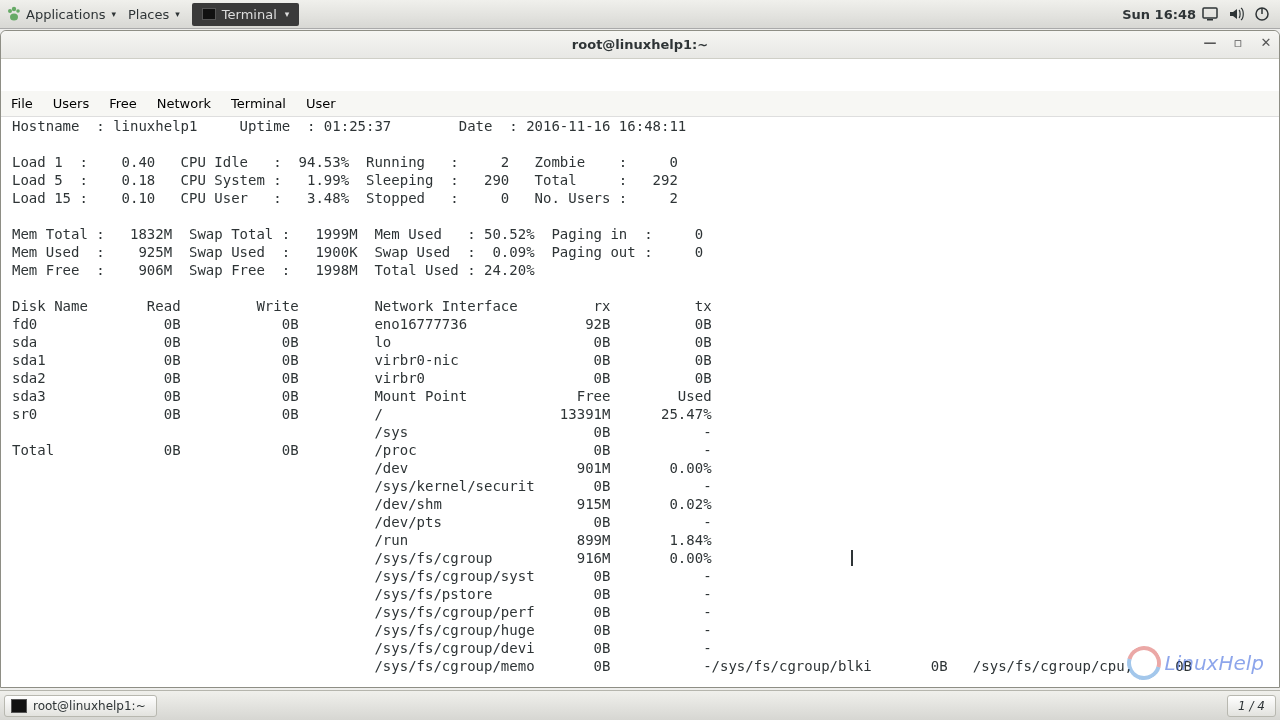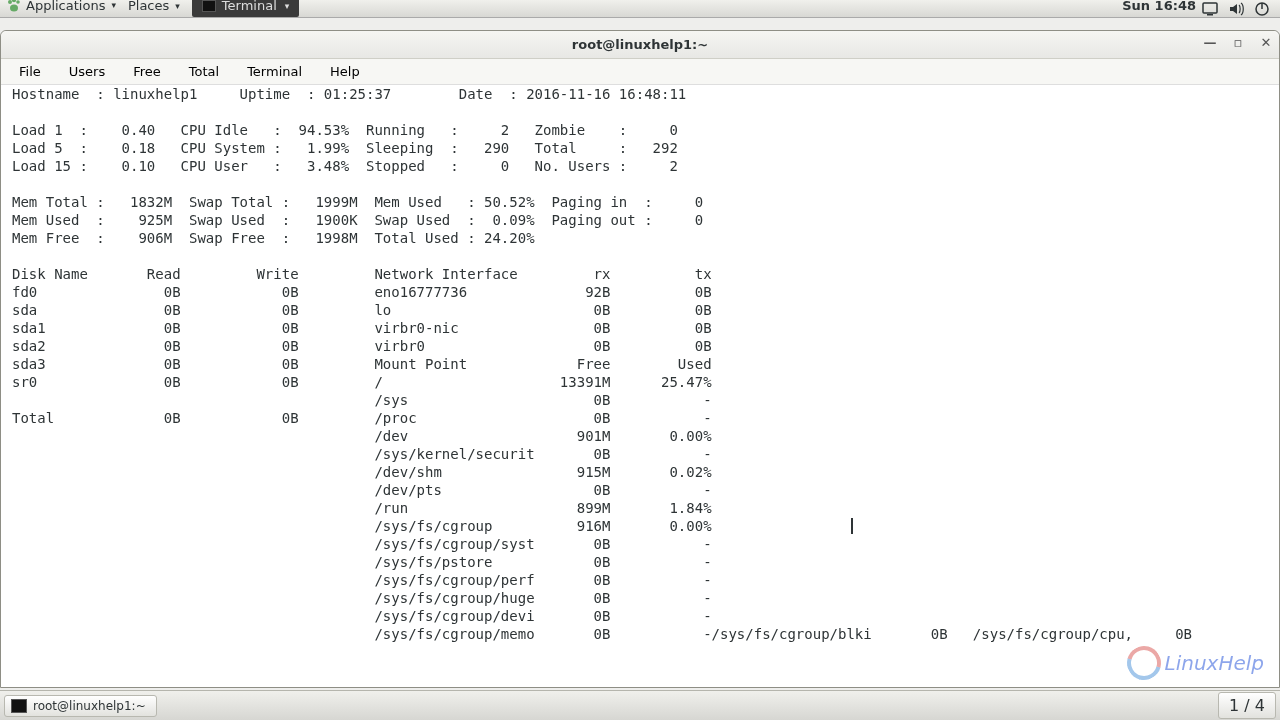--- a/index.html
+++ b/index.html
@@ -1,36 +1,36 @@
 <!DOCTYPE html>
 <html><head>
 <meta charset="utf-8">
 <style>
 * { margin: 0; padding: 0; box-sizing: border-box; }
 body { font-family: "DejaVu Sans", sans-serif; background: #eeeeec; width: 1280px; height: 720px; overflow: hidden; position: relative; }
-.top-bar { height: 18px; background: linear-gradient(#f0f0ec, #d8d8d4); border-bottom: 1px solid #aaa; display: flex; align-items: flex-end; font-size: 13px; color: #2e3436; }
+.top-bar { height: 29px; background: linear-gradient(#f0f0ec, #d8d8d4); border-bottom: 1px solid #aaa; display: flex; align-items: center; font-size: 13px; color: #2e3436; }
 .top-bar .menu-item { padding: 4px 6px; display: flex; align-items: center; gap: 4px; cursor: pointer; }
 .arrow-down { font-size: 9px; margin-left: 2px; }
 .top-bar .spacer { flex: 1; }
 .top-bar .tab-app { background: #3a3a3a; color: #ddd; padding: 4px 10px; margin-left: 6px; display: flex; align-items: center; gap: 6px; border-radius: 2px; }
 .top-bar .tab-app .term-icon { width: 14px; height: 12px; background: #111; border: 1px solid #555; display: inline-block; }
 .top-bar .right-icons { display: flex; align-items: center; gap: 10px; padding-right: 10px; }
 .right-icons .icon { width: 16px; height: 16px; display: flex; align-items: center; justify-content: center; color: #2e3436; }
 .window { position: absolute; top: 30px; left: 0; right: 0; bottom: 32px; background: #fff; border: 1px solid #8e8e85; border-radius: 6px 6px 0 0; display: flex; flex-direction: column; }
 .titlebar { height: 28px; background: linear-gradient(#f5f5f2, #e8e8e5); border-bottom: 1px solid #cfcfc7; display: flex; align-items: center; justify-content: center; font-size: 13px; font-weight: bold; color: #2e3436; position: relative; border-radius: 6px 6px 0 0; }
 .titlebar .win-controls { position: absolute; right: 6px; top: 4px; display: flex; gap: 14px; }
 .win-controls span { font-size: 13px; cursor: pointer; color: #555; width: 14px; text-align: center; }
-.menubar { height: 26px; background: #f7f7f4; border-bottom: 1px solid #dedede; display: flex; align-items: center; padding-left: 8px; font-size: 13px; gap: 8px; }
+.menubar { height: 26px; background: #f7f7f4; border-bottom: 1px solid #dedede; display: flex; align-items: center; padding-left: 0; font-size: 13px; gap: 0; margin-top: 32px; }
 .menubar .m { padding: 4px 10px; cursor: pointer; }
 .terminal-body { flex: 1; background: #fff; color: #2e3436; font-family: "DejaVu Sans Mono", monospace; font-size: 14px; line-height: 18px; padding: 0 11px; white-space: pre; overflow: hidden; position: relative; }
 .cursor { position: absolute; width: 2px; height: 16px; background: #2e3436; top: 433px; left: 850px; }
 .taskbar { position: absolute; bottom: 0; left: 0; right: 0; height: 30px; background: linear-gradient(#f0f0ec, #d6d6d2); border-top: 1px solid #b5b5ad; display: flex; align-items: center; padding: 0 4px; justify-content: space-between; }
 .taskbar .task-btn { background: linear-gradient(#ffffff, #e2e2de); border: 1px solid #b8b8b0; border-radius: 3px; padding: 3px 10px 3px 6px; font-size: 12px; display: flex; align-items: center; gap: 6px; cursor: pointer; color: #2e3436; }
 .taskbar .task-btn .term-icon-sm { width: 16px; height: 14px; background: #111; border: 1px solid #555; }
-.taskbar .page-ind { background: linear-gradient(#ffffff, #e2e2de); border: 1px solid #b8b8b0; border-radius: 3px; padding: 3px 10px; font-size: 16px; color: #2e3436; }
+.taskbar .page-ind { background: linear-gradient(#ffffff, #e2e2de); border: 1px solid #b8b8b0; border-radius: 3px; padding: 3px 10px; font-size: 12px; color: #2e3436; font-style: italic; }
 .logo { position: absolute; right: 16px; bottom: 40px; font-size: 20px; color: #1d4ed8; opacity: 0.5; font-style: italic; display: flex; align-items: center; gap: 4px; }
 .logo-circle { width: 34px; height: 34px; border: 4px solid #4a90d9; border-radius: 50%; border-top-color: #d9534f; border-right-color: #d9534f; transform: rotate(-30deg); }
 .gnome-foot { width: 16px; height: 16px; }
 </style>
 </head>
 <body>
 
 <div class="top-bar">
   <div class="menu-item">
     <svg class="gnome-foot" viewBox="0 0 16 16">
@@ -83,23 +83,23 @@
     <div class="win-controls">
       <span>—</span>
       <span>▫</span>
       <span>✕</span>
     </div>
   </div>
   <div class="menubar">
     <div class="m">File</div>
     <div class="m">Users</div>
     <div class="m">Free</div>
-    <div class="m">Total</div>
+    <div class="m">Network</div>
     <div class="m">Terminal</div>
-    <div class="m">Help</div>
+    <div class="m">User</div>
   </div>
   <div class="terminal-body" id="term">Hostname  : linuxhelp1     Uptime  : 01:25:37        Date  : 2016-11-16 16:48:11
 
 Load 1  :    0.40   CPU Idle   :  94.53%  Running   :     2   Zombie    :     0
 Load 5  :    0.18   CPU System :   1.99%  Sleeping  :   290   Total     :   292
 Load 15 :    0.10   CPU User   :   3.48%  Stopped   :     0   No. Users :     2
 
 Mem Total :   1832M  Swap Total :   1999M  Mem Used   : 50.52%  Paging in  :     0
 Mem Used  :    925M  Swap Used  :   1900K  Swap Used  :  0.09%  Paging out :     0
 Mem Free  :    906M  Swap Free  :   1998M  Total Used : 24.20%

